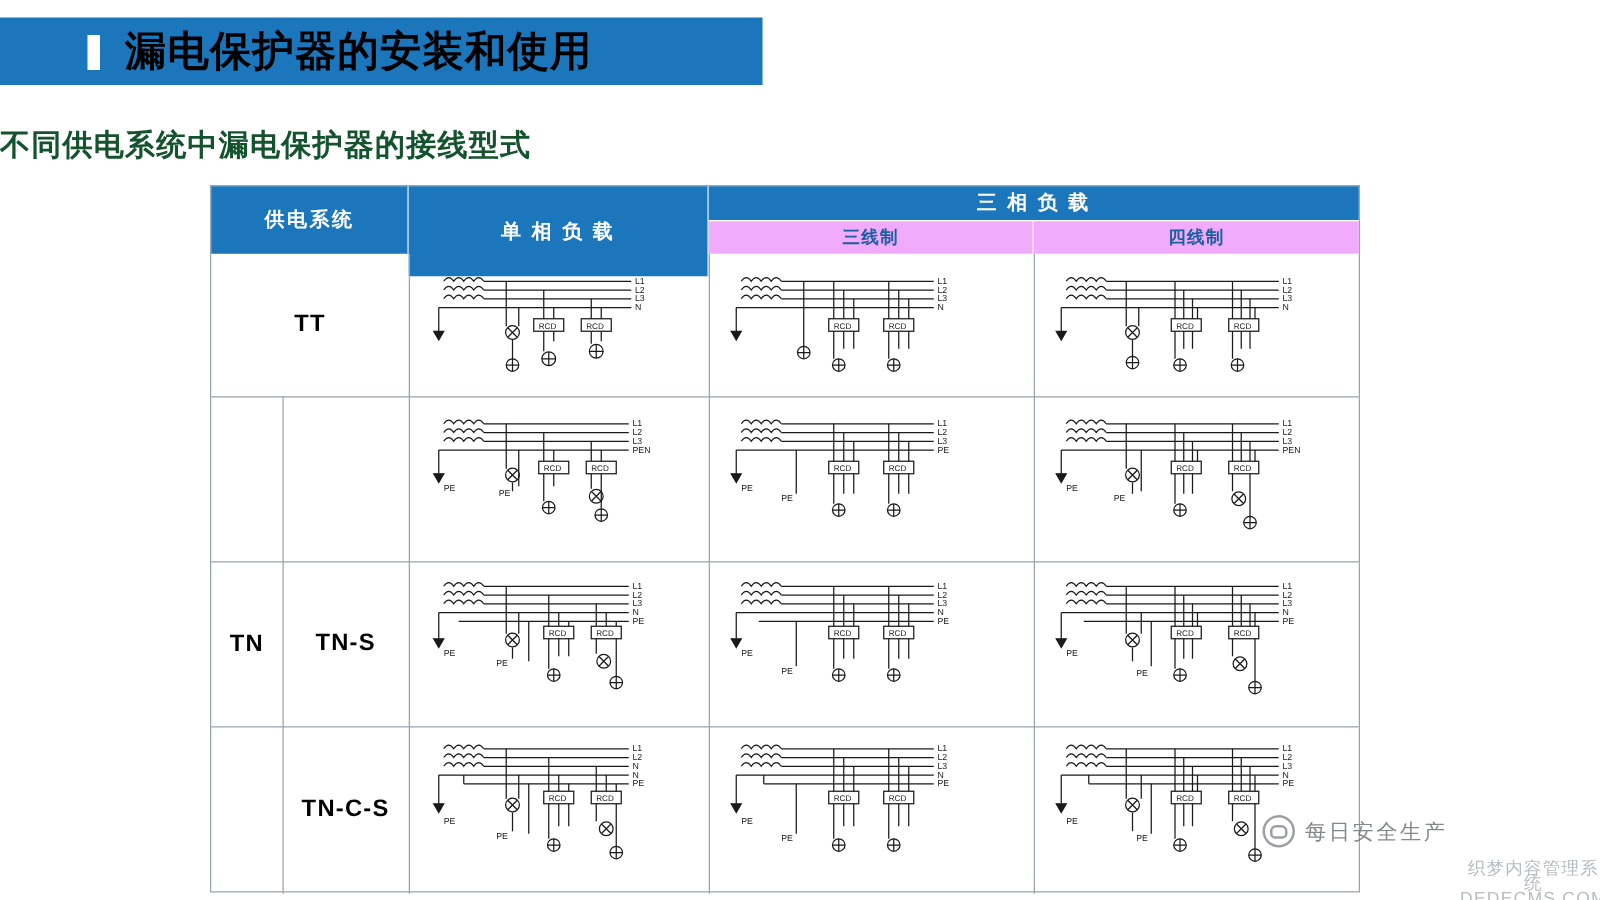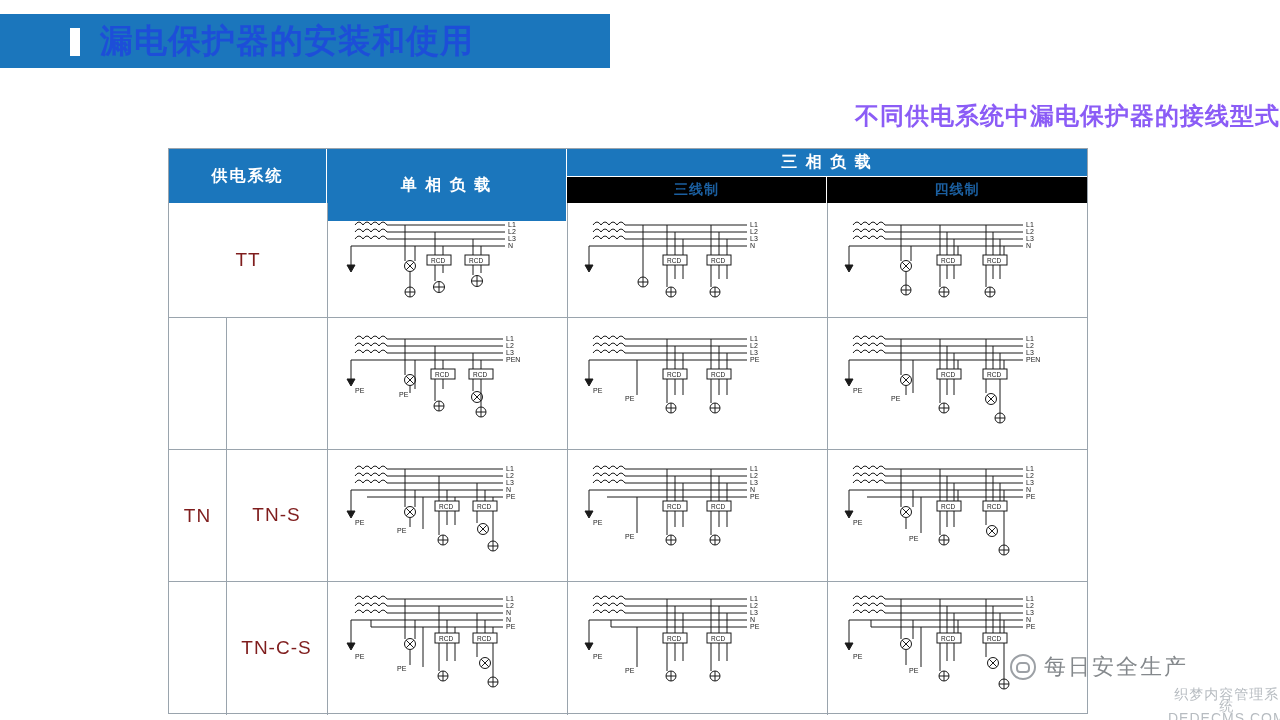--- a/index.html
+++ b/index.html
@@ -33,35 +33,35 @@
     position: absolute;
     left: 70px; top: 14px;
     width: 10px; height: 28px;
     background: #ffffff;
   }
   .header-title {
     position: absolute;
     left: 100px; top: 5px;
     font-size: 33px;
     font-weight: bold;
-    color: #1d4ed8;
+    color: #000000;
     letter-spacing: 1px;
     line-height: 44px;
     white-space: nowrap;
   }
 
   
   .section-title {
     position: absolute;
     left: 0; top: 100px;
     width: 1280px;
-    text-align: right;
+    text-align: left;
     font-size: 24px;
     font-weight: bold;
-    color: #8b5cf6;
+    color: #14532d;
     letter-spacing: 1px;
   }
 
   
   .table-wrap {
     position: absolute;
     left: 168px; top: 148px;
     width: 920px;
     height: 566px;
     border: 1px solid #9aa4ad;
@@ -82,21 +82,21 @@
     font-size: 16px;
     display: flex;
     align-items: center;
     justify-content: center;
     box-sizing: border-box;
     border-right: 1px solid #ffffff;
     letter-spacing: 2px;
   }
   .th-sub {
     position: absolute;
-    background: #000000;
+    background: #f0abfc;
     color: #1b5fa0;
     font-weight: bold;
     font-size: 14px;
     display: flex;
     align-items: center;
     justify-content: center;
     box-sizing: border-box;
     border-right: 1px solid #ffffff;
     border-top: 1px solid #ffffff;
     letter-spacing: 1px;
@@ -112,39 +112,39 @@
     height: 1px;
     background: #9aa4ad;
   }
 
   .row-label {
     position: absolute;
     display: flex;
     align-items: center;
     justify-content: center;
     font-size: 19px;
-    font-weight: normal;
-    color: #7f1d1d;
+    font-weight: bold;
+    color: #000000;
     letter-spacing: 1px;
   }
   .cell-diagram {
     position: absolute;
     overflow: hidden;
   }
   .cell-diagram svg { display: block; }
 
   
   .wm-weixin {
     position: absolute;
     left: 1010px; top: 652px;
     display: flex;
     align-items: center;
     gap: 8px;
     color: #6f7478;
-    font-size: 22px;
+    font-size: 17px;
     letter-spacing: 2px;
     opacity: .85;
   }
   .wm-weixin .ring {
     width: 22px; height: 22px;
     border: 2px solid #8b9096;
     border-radius: 50%;
     position: relative;
   }
   .wm-weixin .ring:before {

